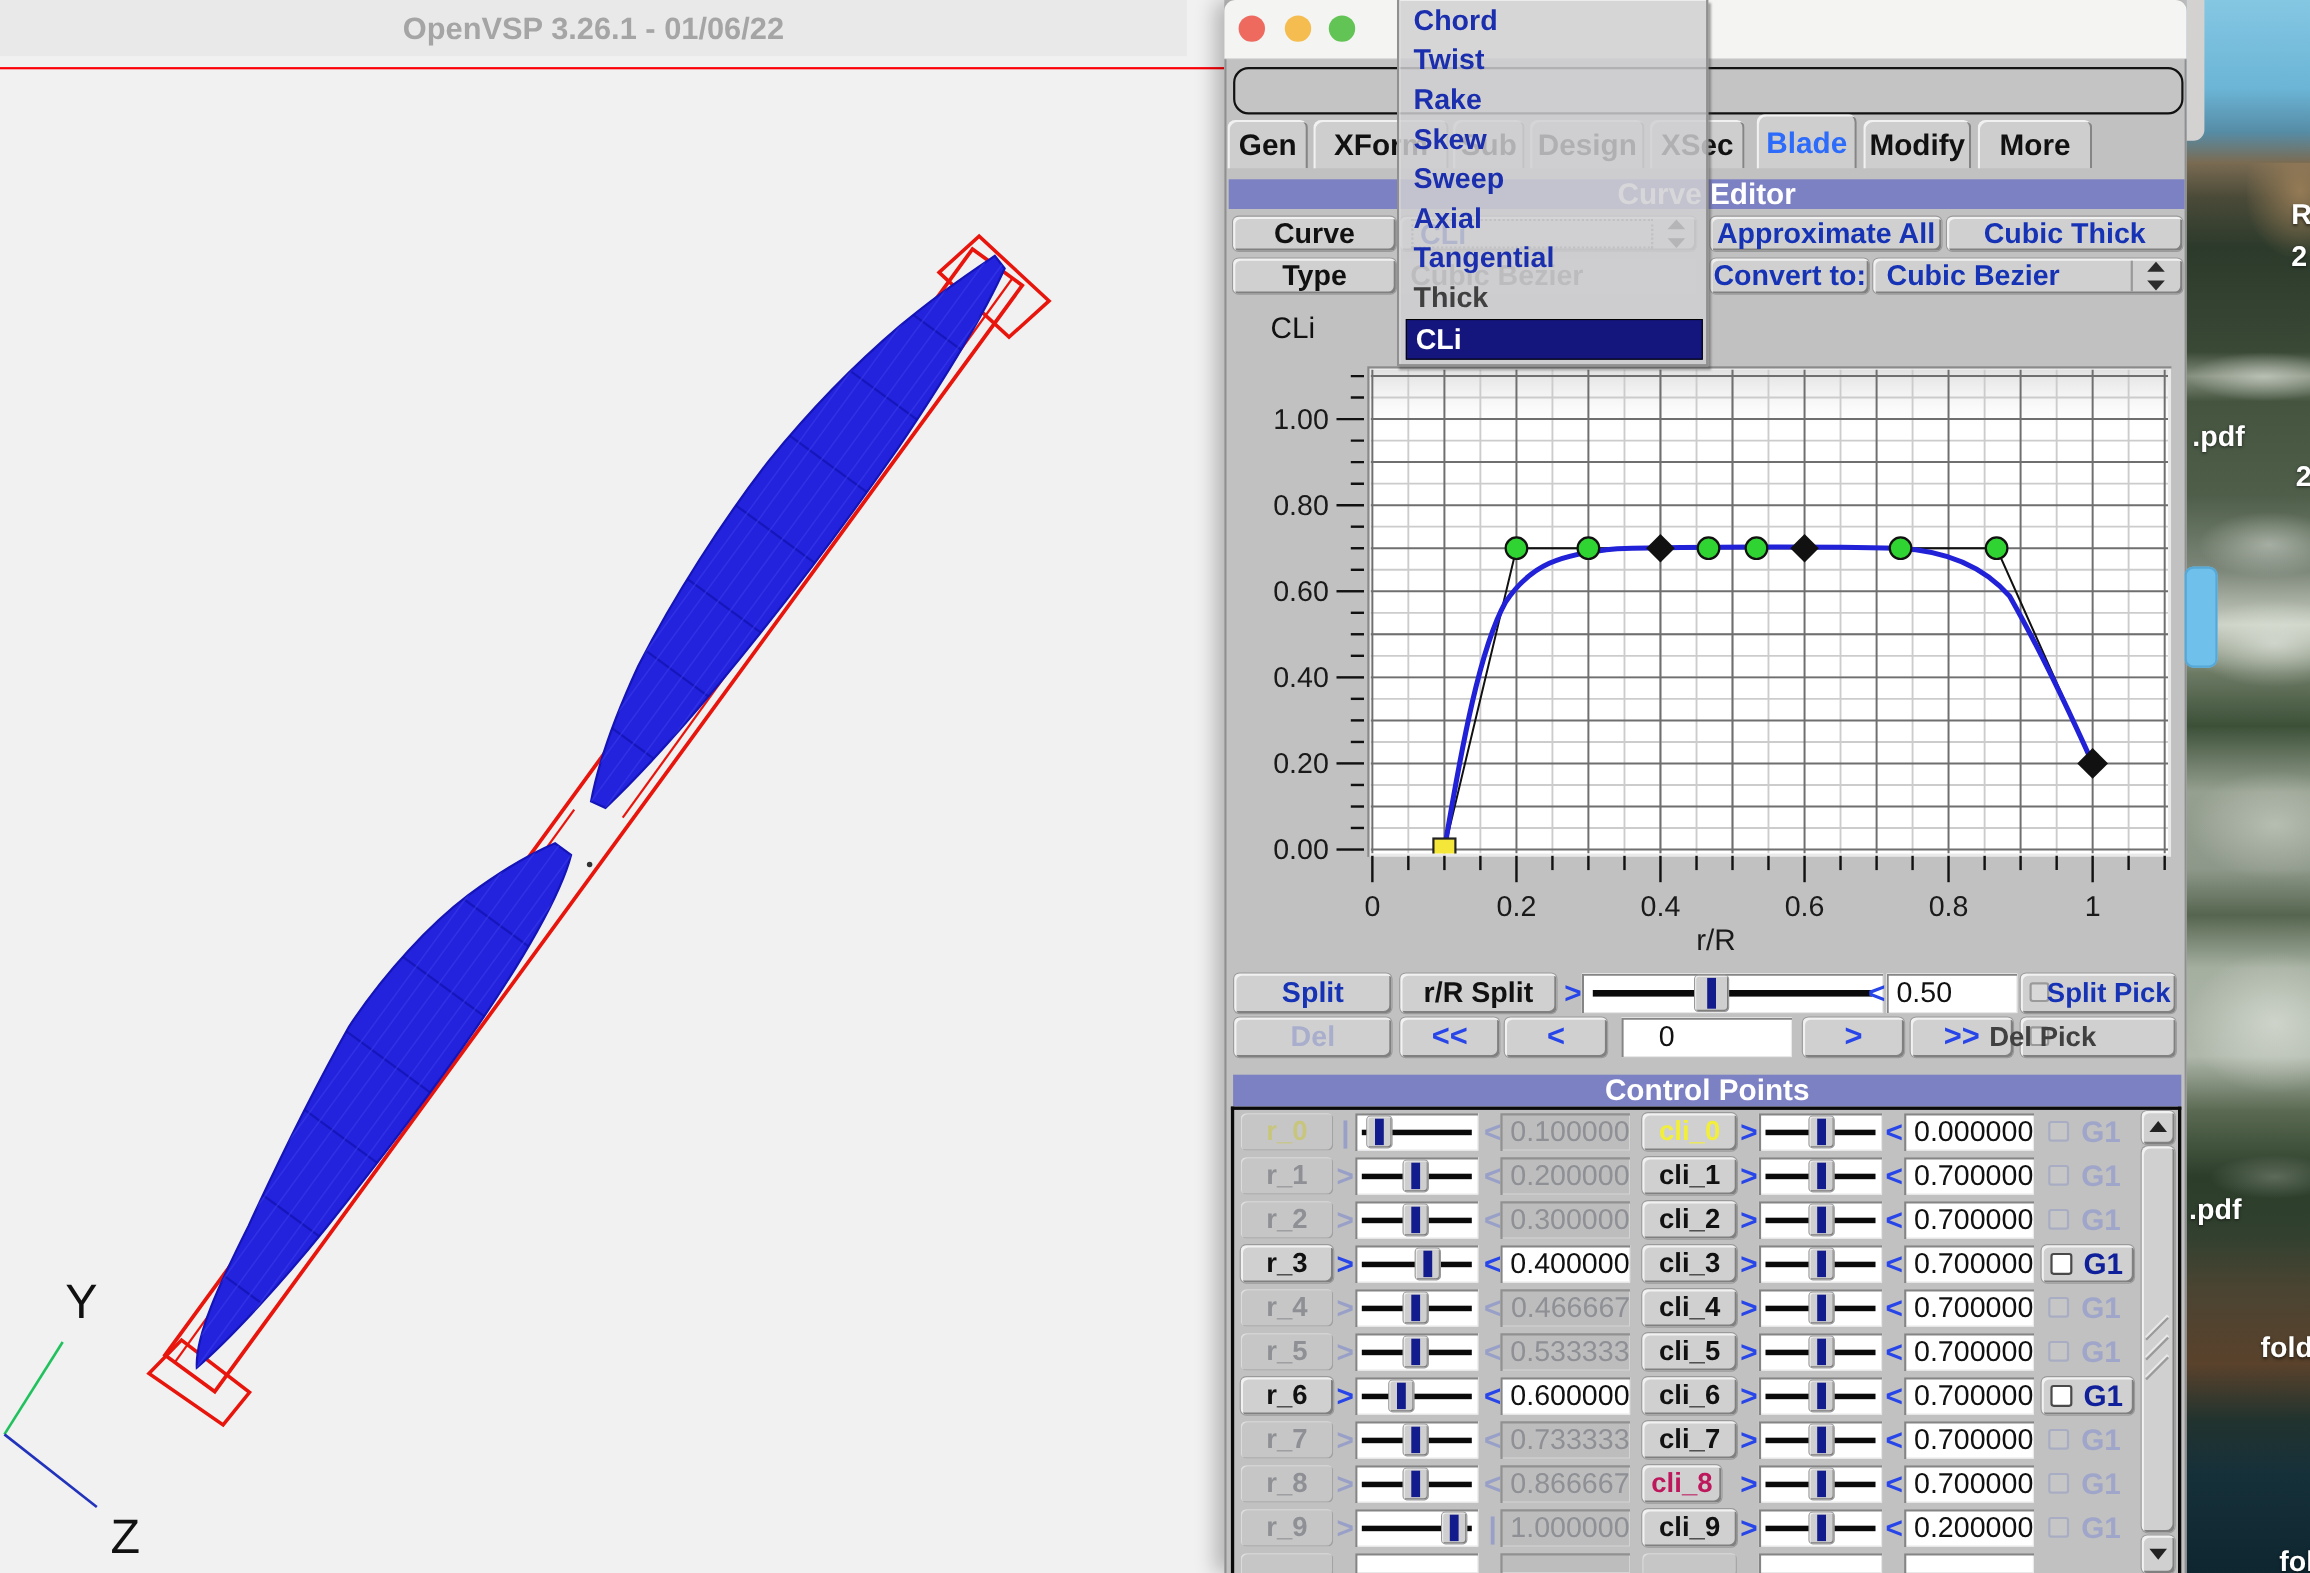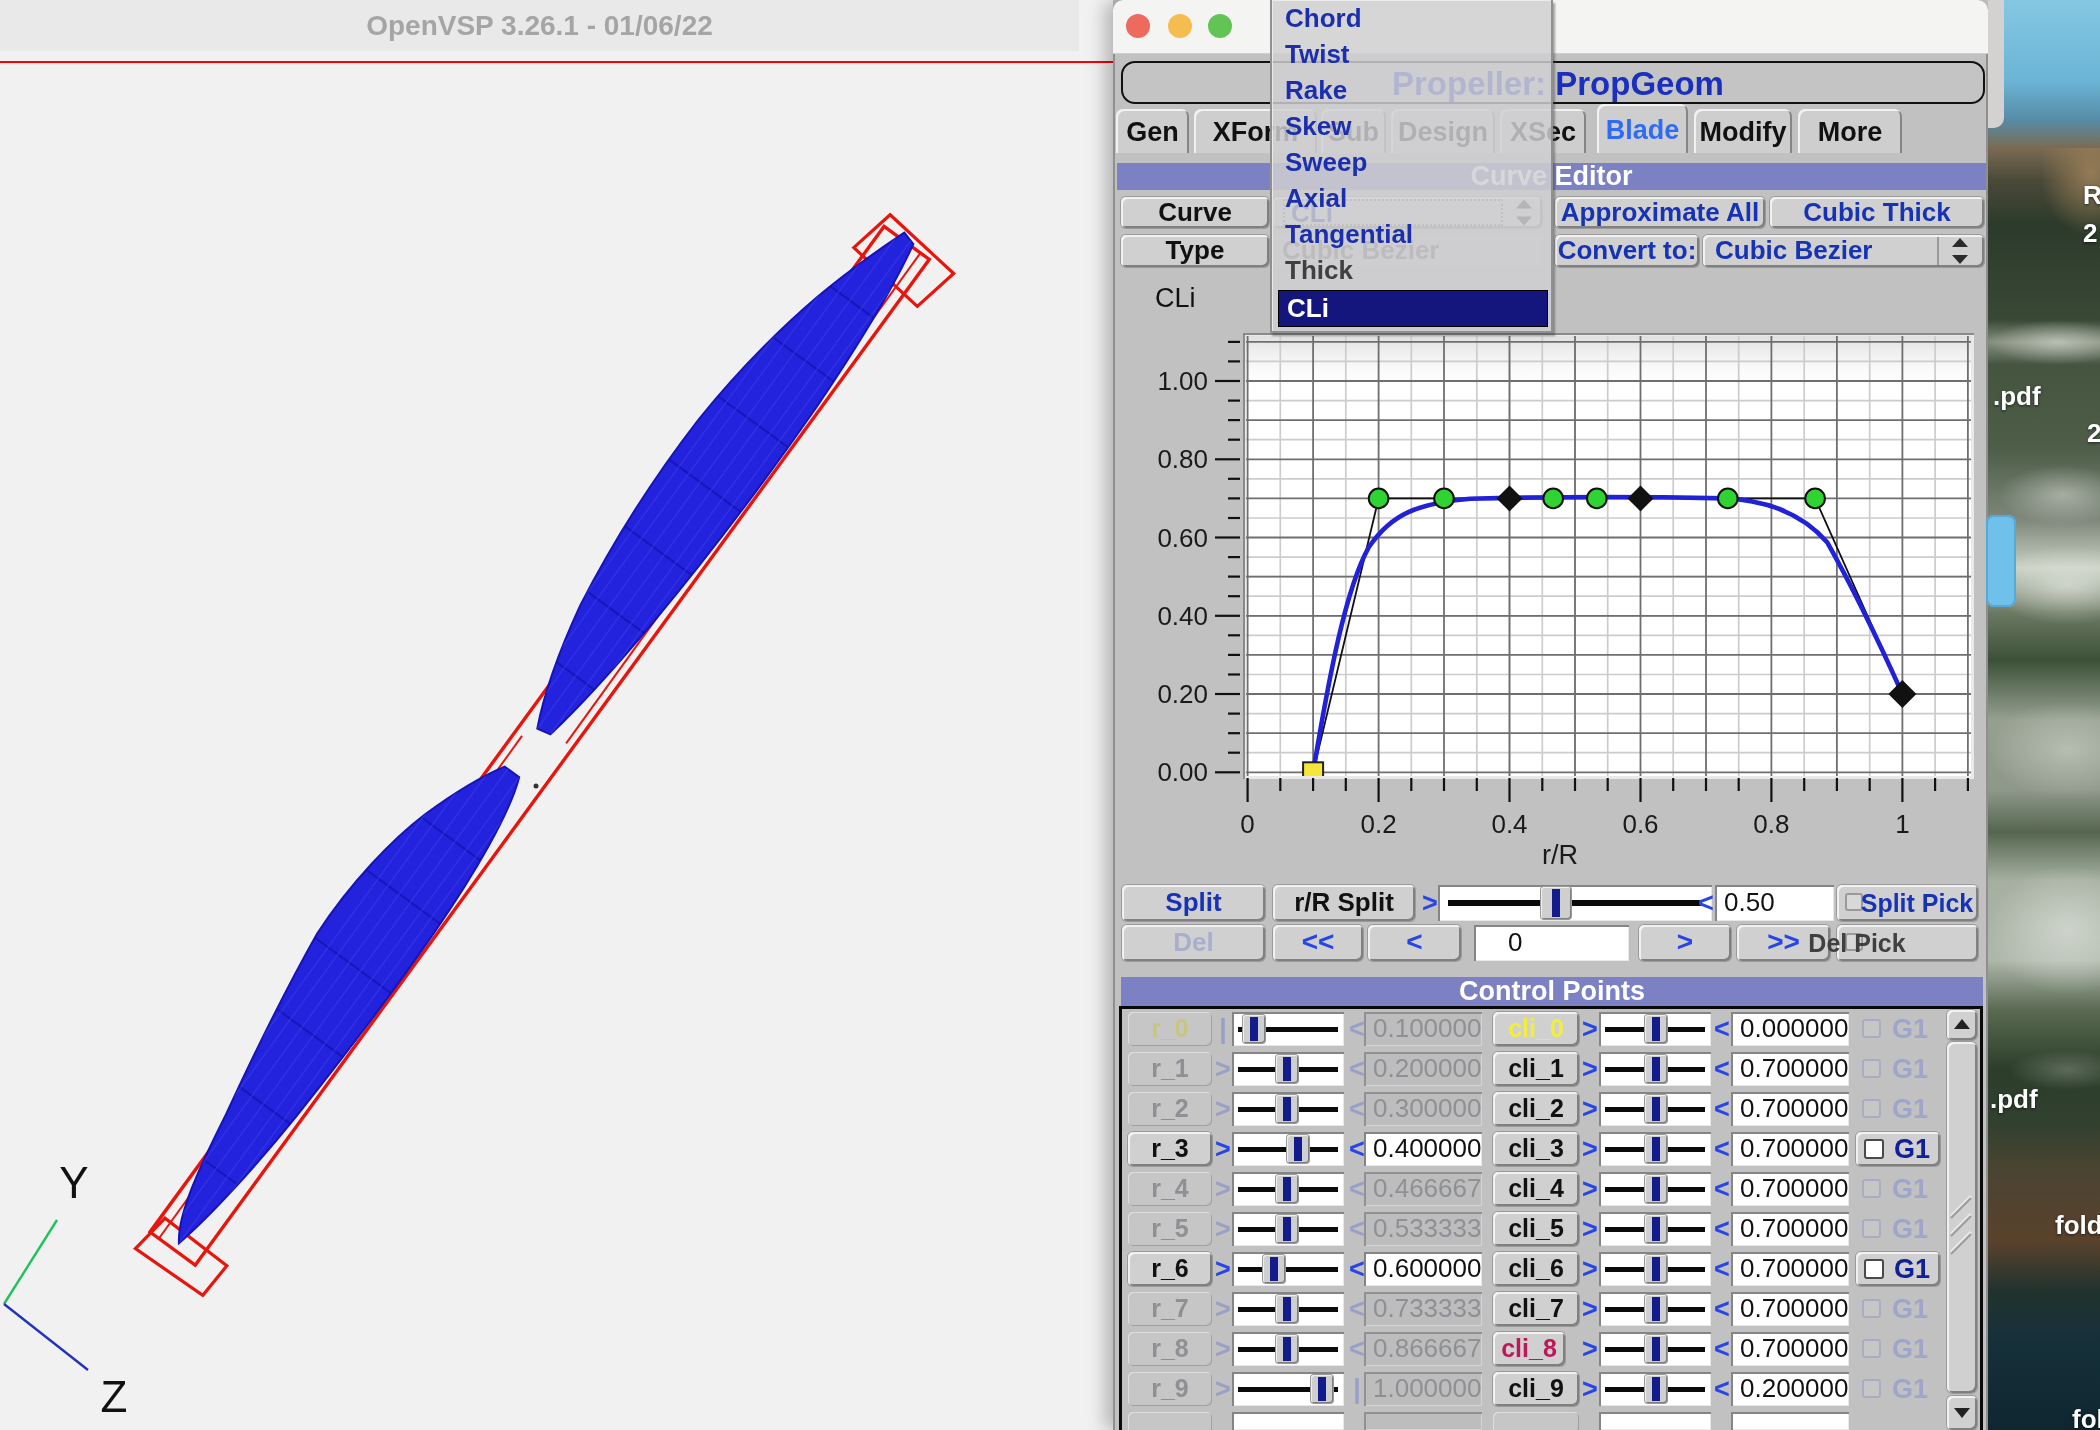--- a/index.html
+++ b/index.html
@@ -90,21 +90,20 @@
 
 <div id="pgwin">
   <div id="pgtitle">
     <div class="tl" style="left:13px;background:#ee6a5f;"></div>
     <div class="tl" style="left:55px;background:#f5bd4f;"></div>
     <div class="tl" style="left:95px;background:#61c454;"></div>
   </div>
 </div>
 
 <div style="position:absolute;left:1121px;top:61px;width:864px;height:43px;border:2.5px solid #111;border-radius:14px;background:#c4c4c4;"></div>
-<div style="position:absolute;left:1392px;top:61px;height:43px;line-height:45px;font-size:33px;font-weight:700;color:#1a2fbd;">Propeller: PropGeom</div>
 
 <div class="tab" style="left:1116px;top:109px;width:73px;height:44px;line-height:46px;">Gen</div>
 <div class="tab" style="left:1194px;top:109px;width:123px;height:44px;line-height:46px;">XForm</div>
 <div class="tab" style="left:1321px;top:109px;width:65px;height:44px;line-height:46px;">Sub</div>
 <div class="tab" style="left:1391px;top:109px;width:104px;height:44px;line-height:46px;">Design</div>
 <div class="tab" style="left:1500px;top:109px;width:86px;height:44px;line-height:46px;">XSec</div>
 <div class="tab" style="left:1597px;top:104px;width:91px;height:49px;line-height:52px;color:#2d6bfa;">Blade</div>
 <div class="tab" style="left:1694px;top:109px;width:98px;height:44px;line-height:46px;">Modify</div>
 <div class="tab" style="left:1798px;top:109px;width:104px;height:44px;line-height:46px;">More</div>
 
@@ -389,21 +388,21 @@
 <div class="arr" style="left:1890px;top:1132px;width:44px;height:34px;line-height:34px;color:#10209a;font-weight:700;">G1</div>
 <div class="btnflat" style="left:1128px;top:1172px;width:84px;height:34px;line-height:32px;font-size:25px;color:#8f9095;">r_4</div>
 <div class="arr" style="left:1214px;top:1172px;width:18px;height:34px;line-height:34px;color:#98a0c8;">&gt;</div>
 <div class="slbox" style="left:1232px;top:1172px;width:112px;height:34px;">
       <div class="sltrack" style="left:6px;right:6px;top:15px;"></div>
       <div class="slthumb" style="left:44px;top:3px;width:22px;height:28px;">
         <div class="slstripe"></div>
       </div>
     </div>
 <div class="arr" style="left:1348px;top:1172px;width:18px;height:34px;line-height:34px;color:#98a0c8;">&lt;</div>
-<div class="valg" style="left:1364px;top:1172px;width:118px;height:34px;line-height:32px;">0.466667</div>
+<div class="valg" style="left:1364px;top:1172px;width:118px;height:34px;line-height:32px;text-align:right;">0.466667</div>
 <div class="btn" style="left:1493px;top:1172px;width:86px;height:34px;line-height:32px;font-size:25px;color:#111;">cli_4</div>
 <div class="arr" style="left:1581px;top:1172px;width:18px;height:34px;line-height:34px;color:#2745e8;">&gt;</div>
 <div class="slbox" style="left:1599px;top:1172px;width:112px;height:34px;">
       <div class="sltrack" style="left:6px;right:6px;top:15px;"></div>
       <div class="slthumb" style="left:46px;top:3px;width:22px;height:28px;">
         <div class="slstripe"></div>
       </div>
     </div>
 <div class="arr" style="left:1713px;top:1172px;width:18px;height:34px;line-height:34px;color:#2745e8;">&lt;</div>
 <div class="valw" style="left:1731px;top:1172px;width:118px;height:34px;line-height:32px;">0.700000</div>

